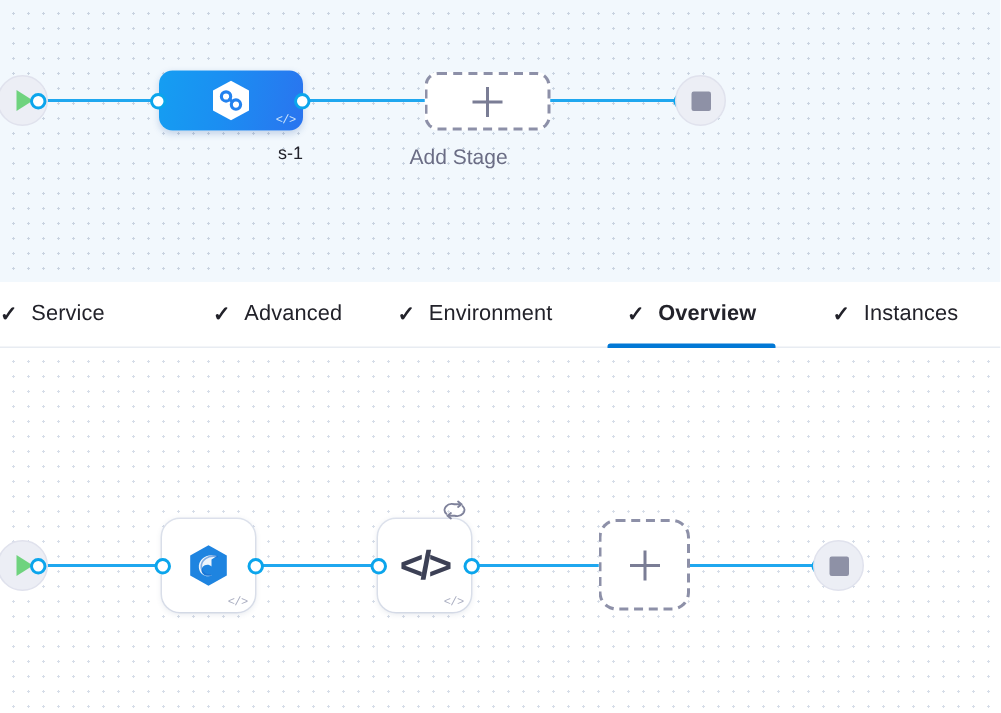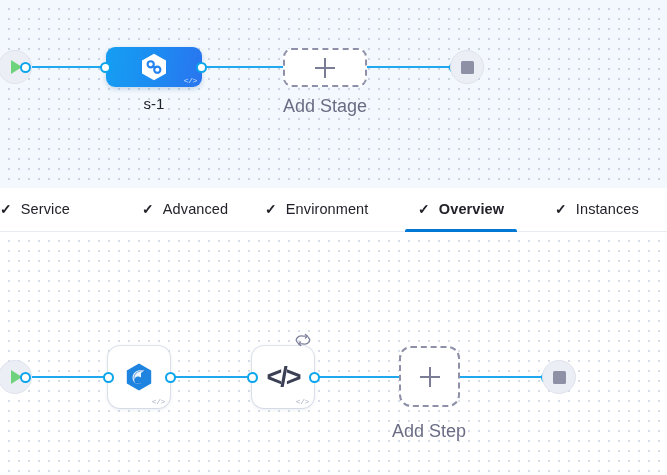--- a/index.html
+++ b/index.html
@@ -64,26 +64,26 @@
   }
   .stop-sq{ width:13px;height:13px;background:#8e91a6;border-radius:1.5px; }
 
   .dot{
     position:absolute; width:11px; height:11px; border-radius:50%;
     background:#ffffff; border:2.2px solid #0ba5ec;
   }
   .link{ position:absolute; height:2.4px; background:#1fa7ef; }
 
   .nodelabel{
-    position:absolute; text-align:center;
-    font-size:15px; color:#22222a; white-space:nowrap;
+    position:absolute; text-align:right;
+    font-size:12px; color:#22222a; white-space:nowrap;
   }
   .addlabel{
-    position:absolute; text-align:center;
-    font-size:18px; color:#6b6d85; white-space:nowrap;
+    position:absolute; 
+    font-size:14px; color:#6b6d85; white-space:nowrap;
   }
 
   .addbox{
     position:absolute;
     border:2px dashed #8d90a8;
     background:#ffffff;
     display:flex; align-items:center; justify-content:center;
     cursor:pointer;
   }
   .plus{ position:relative; width:20px; height:20px; }
@@ -225,21 +225,20 @@
         </g>
       </svg>
       <span class="code-badge ongrey">&lt;/&gt;</span>
     </div>
     <div class="dot" style="left:247px; top:140px;"></div>
     <div class="dot" style="left:309px; top:140px;"></div>
 
     <div class="addbox" style="left:399px; top:114px; width:61px; height:61px; border-radius:12px;">
       <div class="plus"></div>
     </div>
-    <div class="addlabel" style="left:379px; top:189px; width:100px;">Add Step</div>
 
     <div class="dot" style="left:541px; top:140px;"></div>
     <div class="term" style="left:542px; top:128px;">
       <div class="stop-sq"></div>
     </div>
   </div>
 
 </div>
 
 </body></html>

